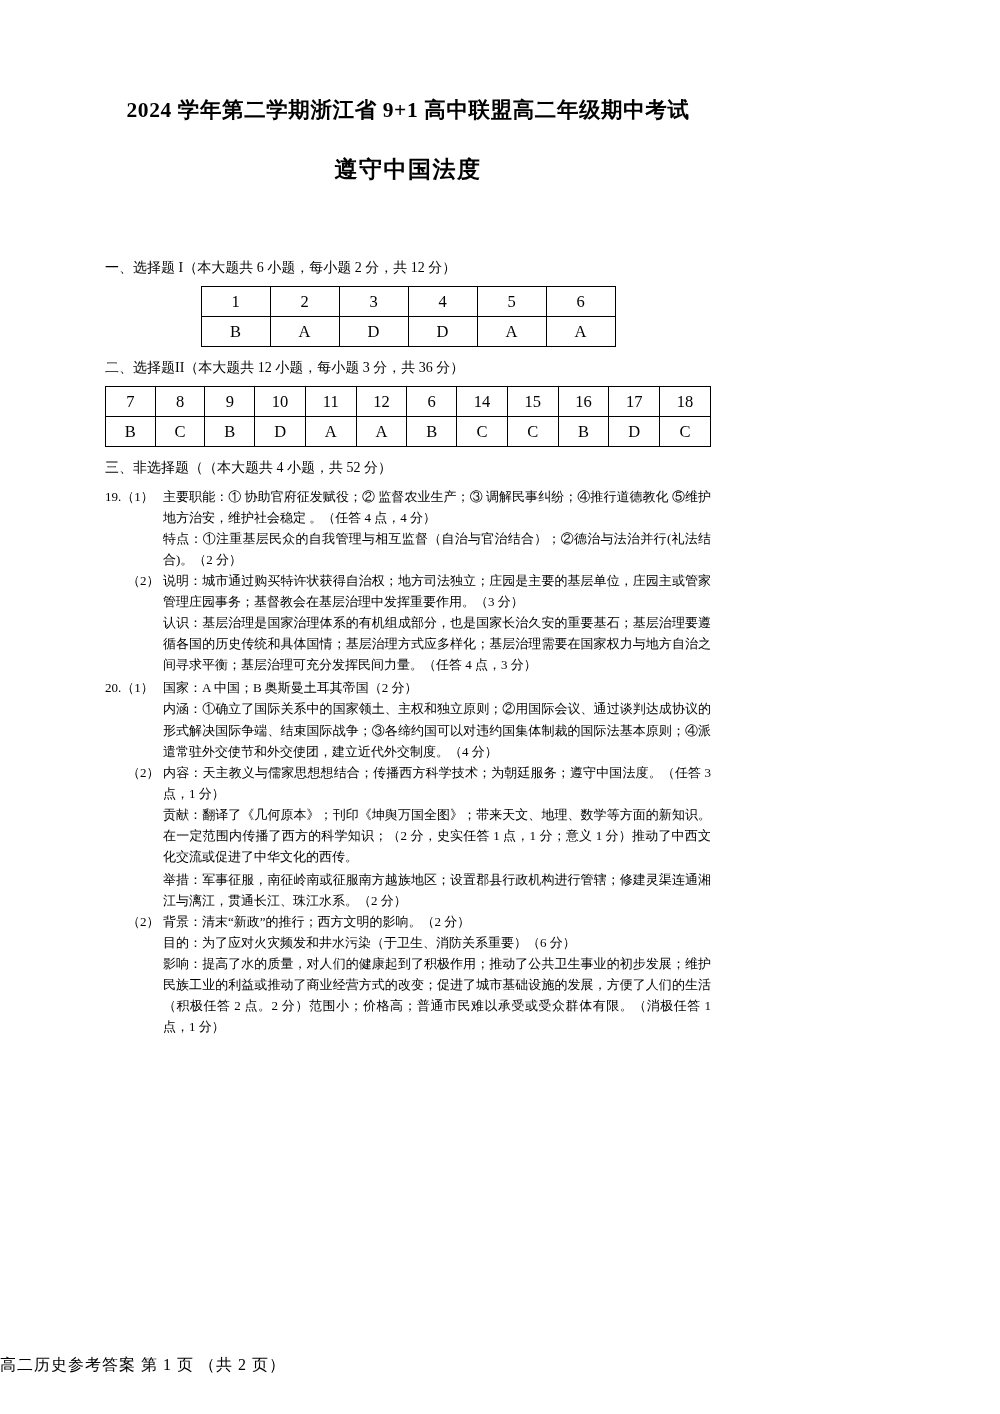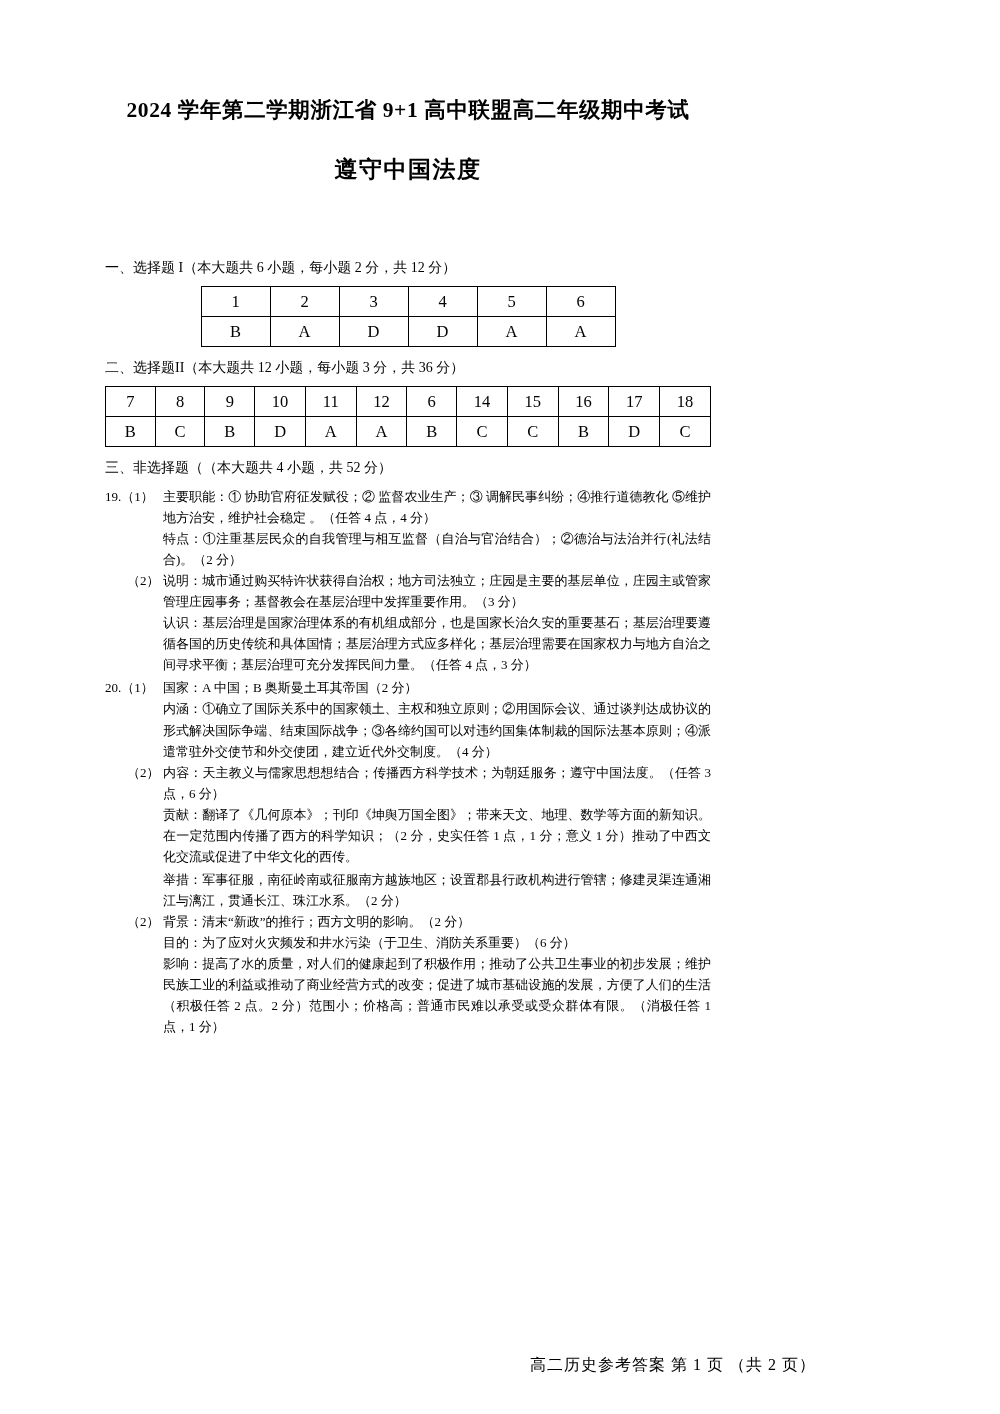--- a/index.html
+++ b/index.html
@@ -88,21 +88,21 @@
   .indent-body {
     margin-left: 58px;
     text-align: justify;
     text-justify: inter-ideograph;
   }
   .footer {
     position: absolute;
     left: 0;
     right: 0;
     bottom: 38px;
-    text-align: right;
+    text-align: left;
     font-size: 16px;
     letter-spacing: 1px;
   }
 </style>
 </head>
 <body>
 
 <div class="page">
 
   <div class="doc-title">2024 学年第二学期浙江省 9+1 高中联盟高二年级期中考试</div>
@@ -188,21 +188,21 @@
   <div class="qblock">
     <div class="qrow">
       <div class="qnum">
         <span>20.</span><span>（1）</span>
       </div>
       <div class="qbody">国家：A 中国；B 奥斯曼土耳其帝国（2 分）</div>
     </div>
     <div class="indent-body">内涵：①确立了国际关系中的国家领土、主权和独立原则；②用国际会议、通过谈判达成协议的形式解决国际争端、结束国际战争；③各缔约国可以对违约国集体制裁的国际法基本原则；④派遣常驻外交使节和外交使团，建立近代外交制度。（4 分）</div>
     <div class="qrow">
       <div class="qnum sub">（2）</div>
-      <div class="qbody">内容：天主教义与儒家思想想结合；传播西方科学技术；为朝廷服务；遵守中国法度。（任答 3 点，6 分）</div>
+      <div class="qbody">内容：天主教义与儒家思想想结合；传播西方科学技术；为朝廷服务；遵守中国法度。（任答 3 点，1 分）</div>
     </div>
     <div class="indent-body">贡献：翻译了《几何原本》；刊印《坤舆万国全图》；带来天文、地理、数学等方面的新知识。在一定范围内传播了西方的科学知识；（2 分，史实任答 1 点，1 分；意义 1 分）推动了中西文化交流或促进了中华文化的西传。</div>
   </div>
 
   <div class="qblock">
     <div class="indent-body">举措：军事征服，南征岭南或征服南方越族地区；设置郡县行政机构进行管辖；修建灵渠连通湘江与漓江，贯通长江、珠江水系。（2 分）</div>
     <div class="qrow">
       <div class="qnum sub">（2）</div>
       <div class="qbody">背景：清末“新政”的推行；西方文明的影响。（2 分）</div>
     </div>

